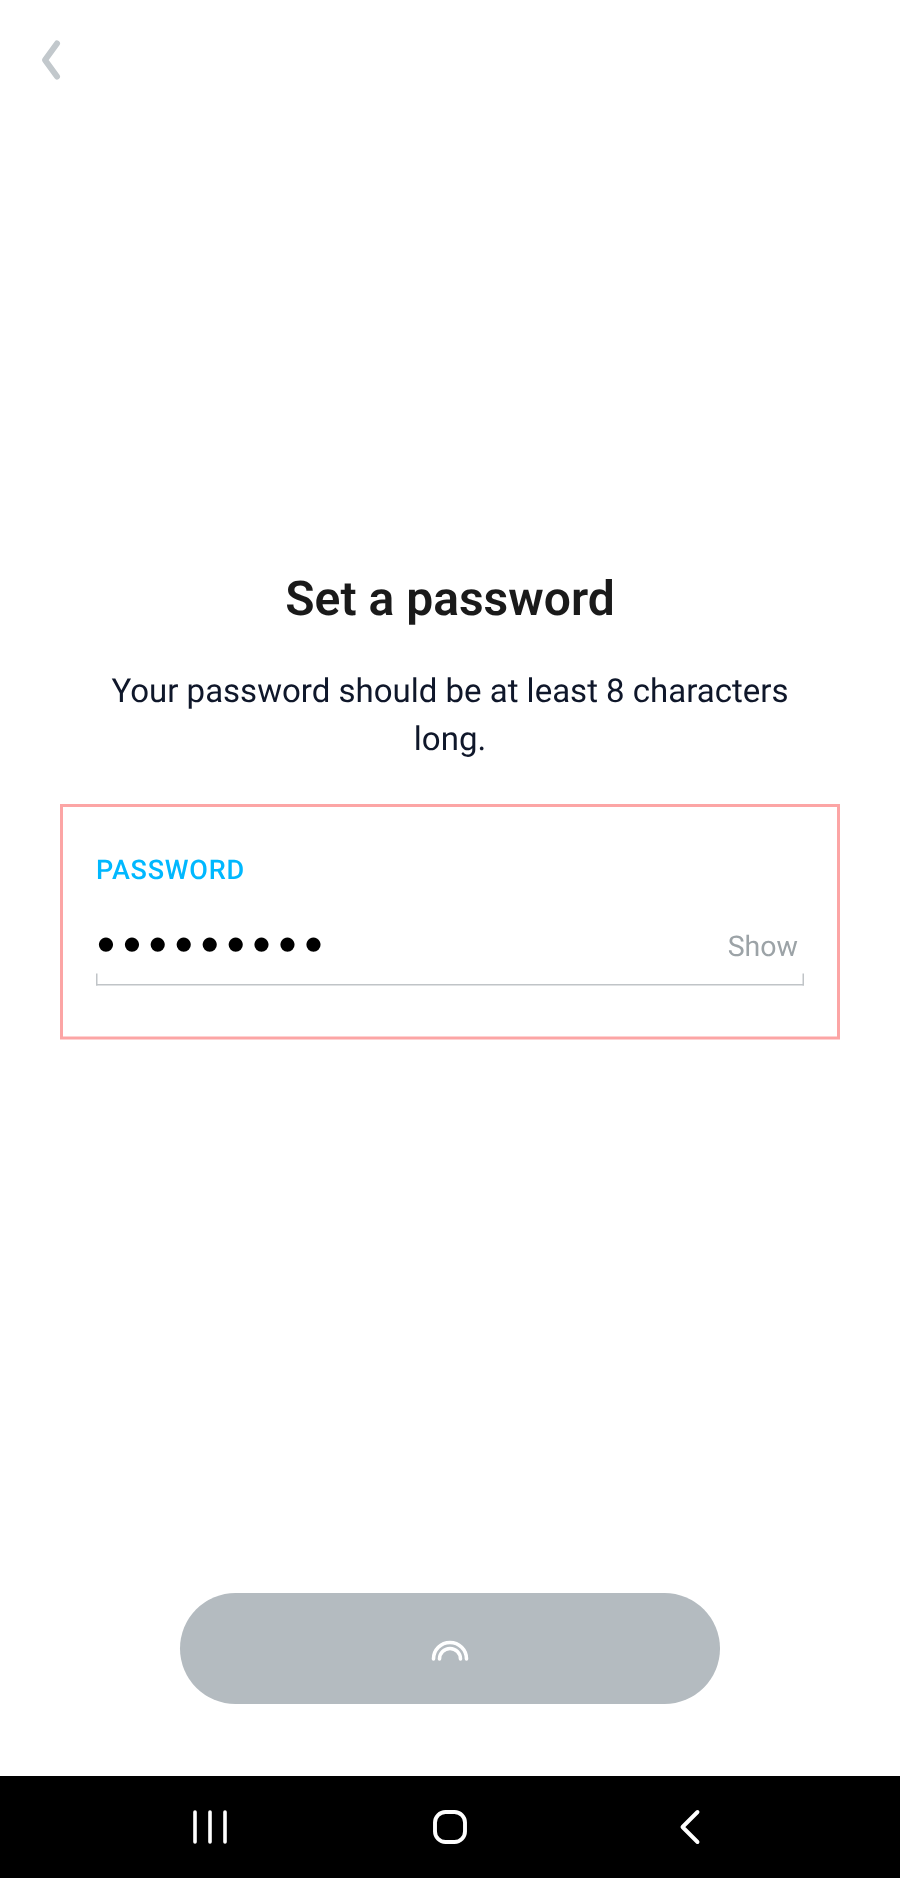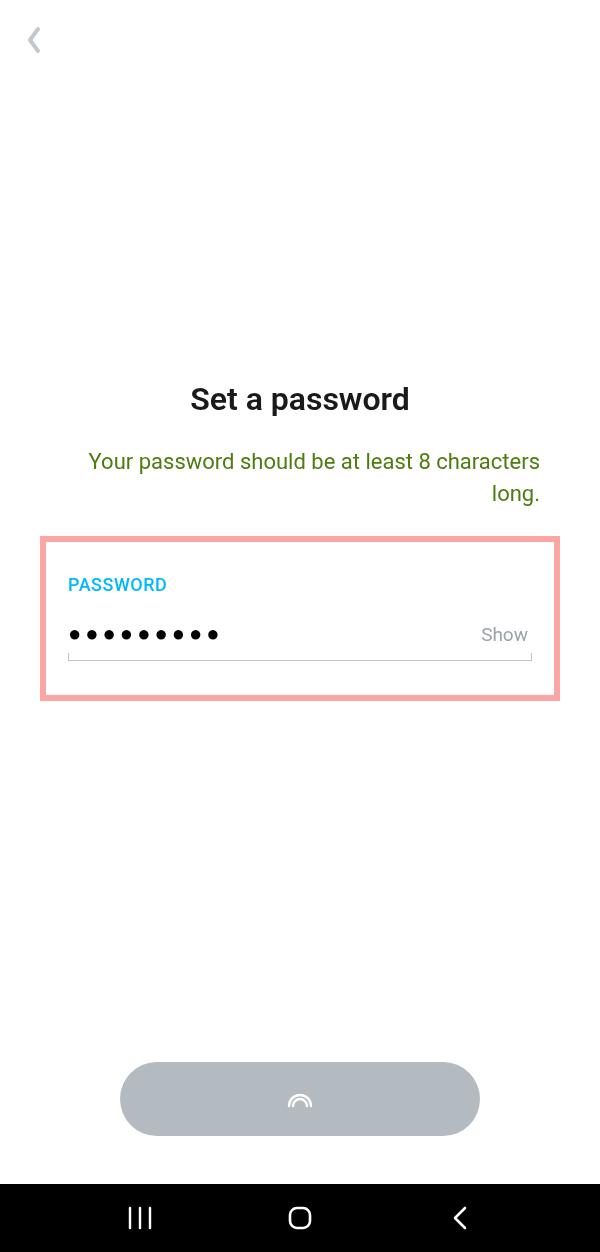--- a/index.html
+++ b/index.html
@@ -39,29 +39,29 @@
     }
     .page-title {
       font-size: 32px;
       font-weight: 600;
       color: #1a1a1a;
       text-align: center;
       margin-bottom: 28px;
     }
     .subtitle {
       font-size: 22px;
-      color: #4d7c0f;
-      text-align: right;
+      color: #0f172a;
+      text-align: center;
       line-height: 1.45;
       padding: 0 60px;
       margin-bottom: 26px;
     }
     .highlight-box {
       width: 520px;
-      border: 6px solid #fca5a5;
+      border: 2px solid #fca5a5;
       padding: 32px 22px 34px 22px;
       box-sizing: border-box;
     }
     .field-label {
       font-size: 18px;
       font-weight: 500;
       color: #00b8ff;
       letter-spacing: 0.5px;
       margin-bottom: 28px;
     }

